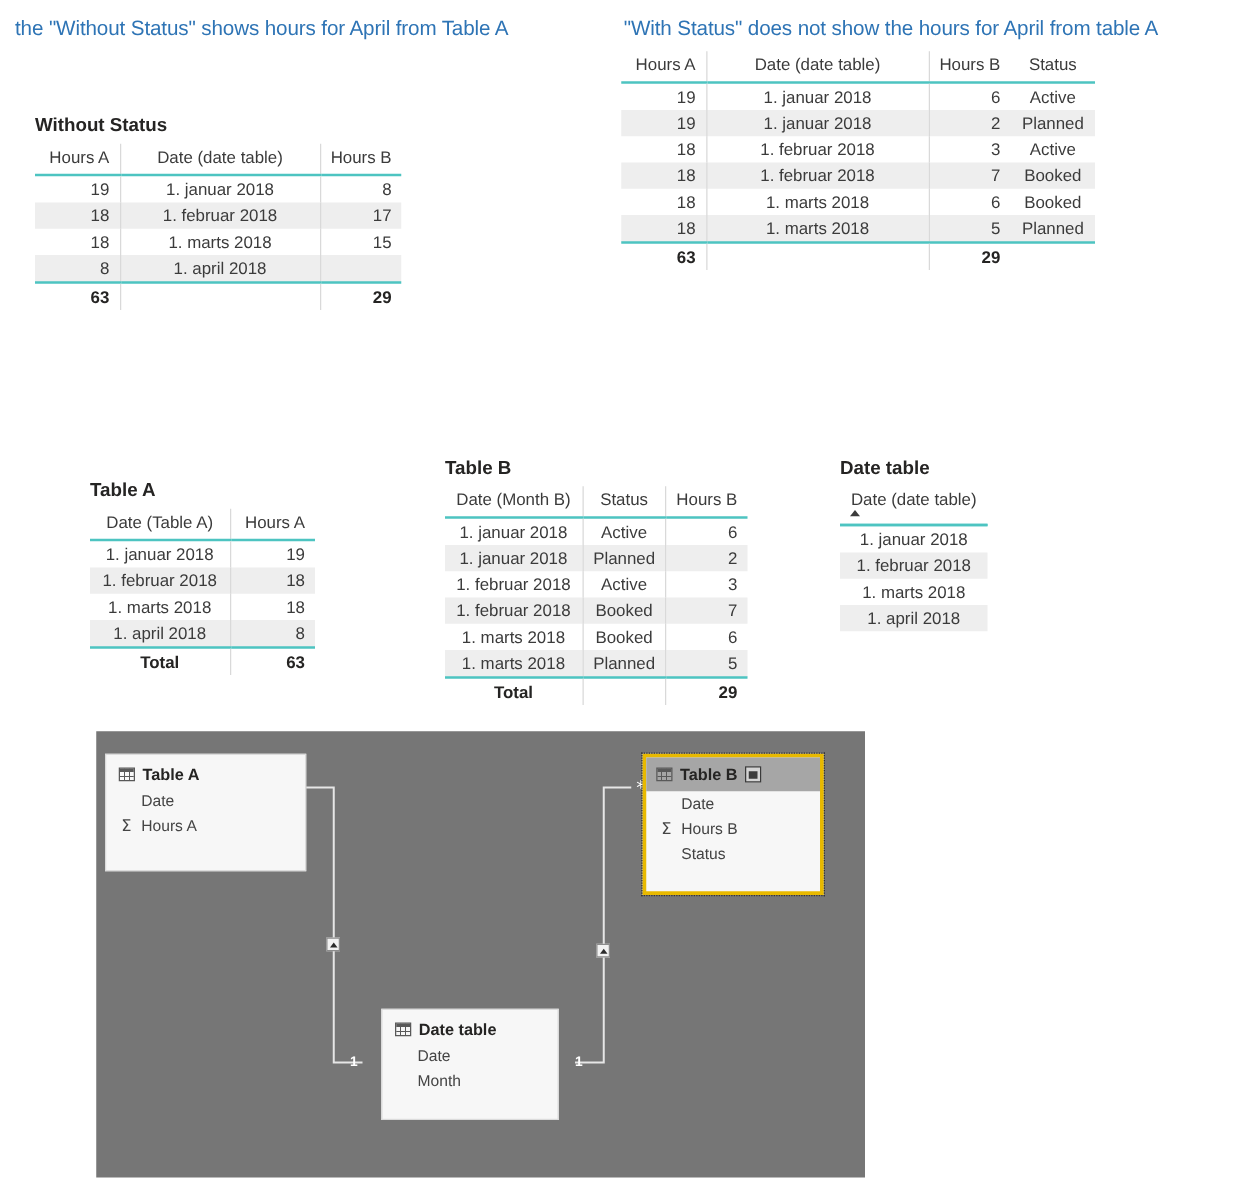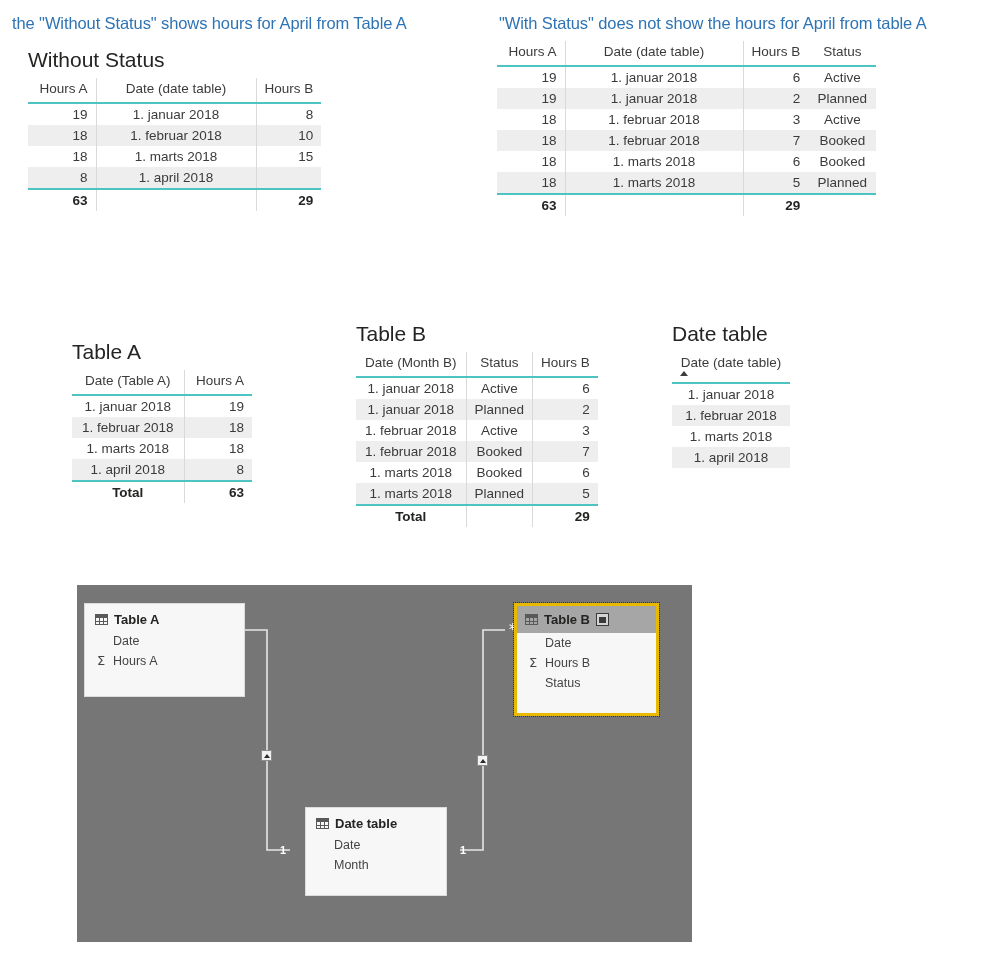--- a/index.html
+++ b/index.html
@@ -24,25 +24,26 @@
     font-family: "Liberation Sans", sans-serif;
     white-space: nowrap;
     letter-spacing: -0.1px;
   }
   #caption-left  { left: 12px; top: 14px; }
   #caption-right { left: 499px; top: 14px; }
 
   
   .visual { position: absolute; }
   .visual-title {
-    font-weight: normal;
-    font-size: 21px;
+    font-weight: bold;
+    font-size: 15px;
     color: #252423;
     margin-bottom: 6px;
     white-space: nowrap;
+    margin-top: 44px;
   }
   table.pbi {
     border-collapse: collapse;
     font-size: 13.5px;
     color: #3b3b3b;
     table-layout: fixed;
   }
   table.pbi th {
     font-weight: normal;
     color: #3b3b3b;
@@ -95,21 +96,21 @@
     align-items: center;
     gap: 6px;
     padding: 8px 10px 4px 10px;
     font-weight: bold;
     font-size: 13px;
     color: #252423;
     white-space: nowrap;
   }
   .model-card .card-field {
     display: flex;
-    align-items: flex-end;
+    align-items: center;
     font-size: 12.5px;
     color: #444444;
     padding: 3px 10px 3px 28px;
     white-space: nowrap;
     position: relative;
   }
   .model-card .card-field .sigma {
     position: absolute;
     left: 12px;
     font-size: 13px;
@@ -210,21 +211,21 @@
     </thead>
     <tbody>
       <tr>
         <td class="num">19</td>
         <td class="txt vdiv">1. januar 2018</td>
         <td class="num vdiv">8</td>
       </tr>
       <tr class="alt">
         <td class="num">18</td>
         <td class="txt vdiv">1. februar 2018</td>
-        <td class="num vdiv">10</td>
+        <td class="num vdiv">17</td>
       </tr>
       <tr>
         <td class="num">18</td>
         <td class="txt vdiv">1. marts 2018</td>
         <td class="num vdiv">15</td>
       </tr>
       <tr class="alt">
         <td class="num">8</td>
         <td class="txt vdiv">1. april 2018</td>
         <td class="num vdiv"></td>

